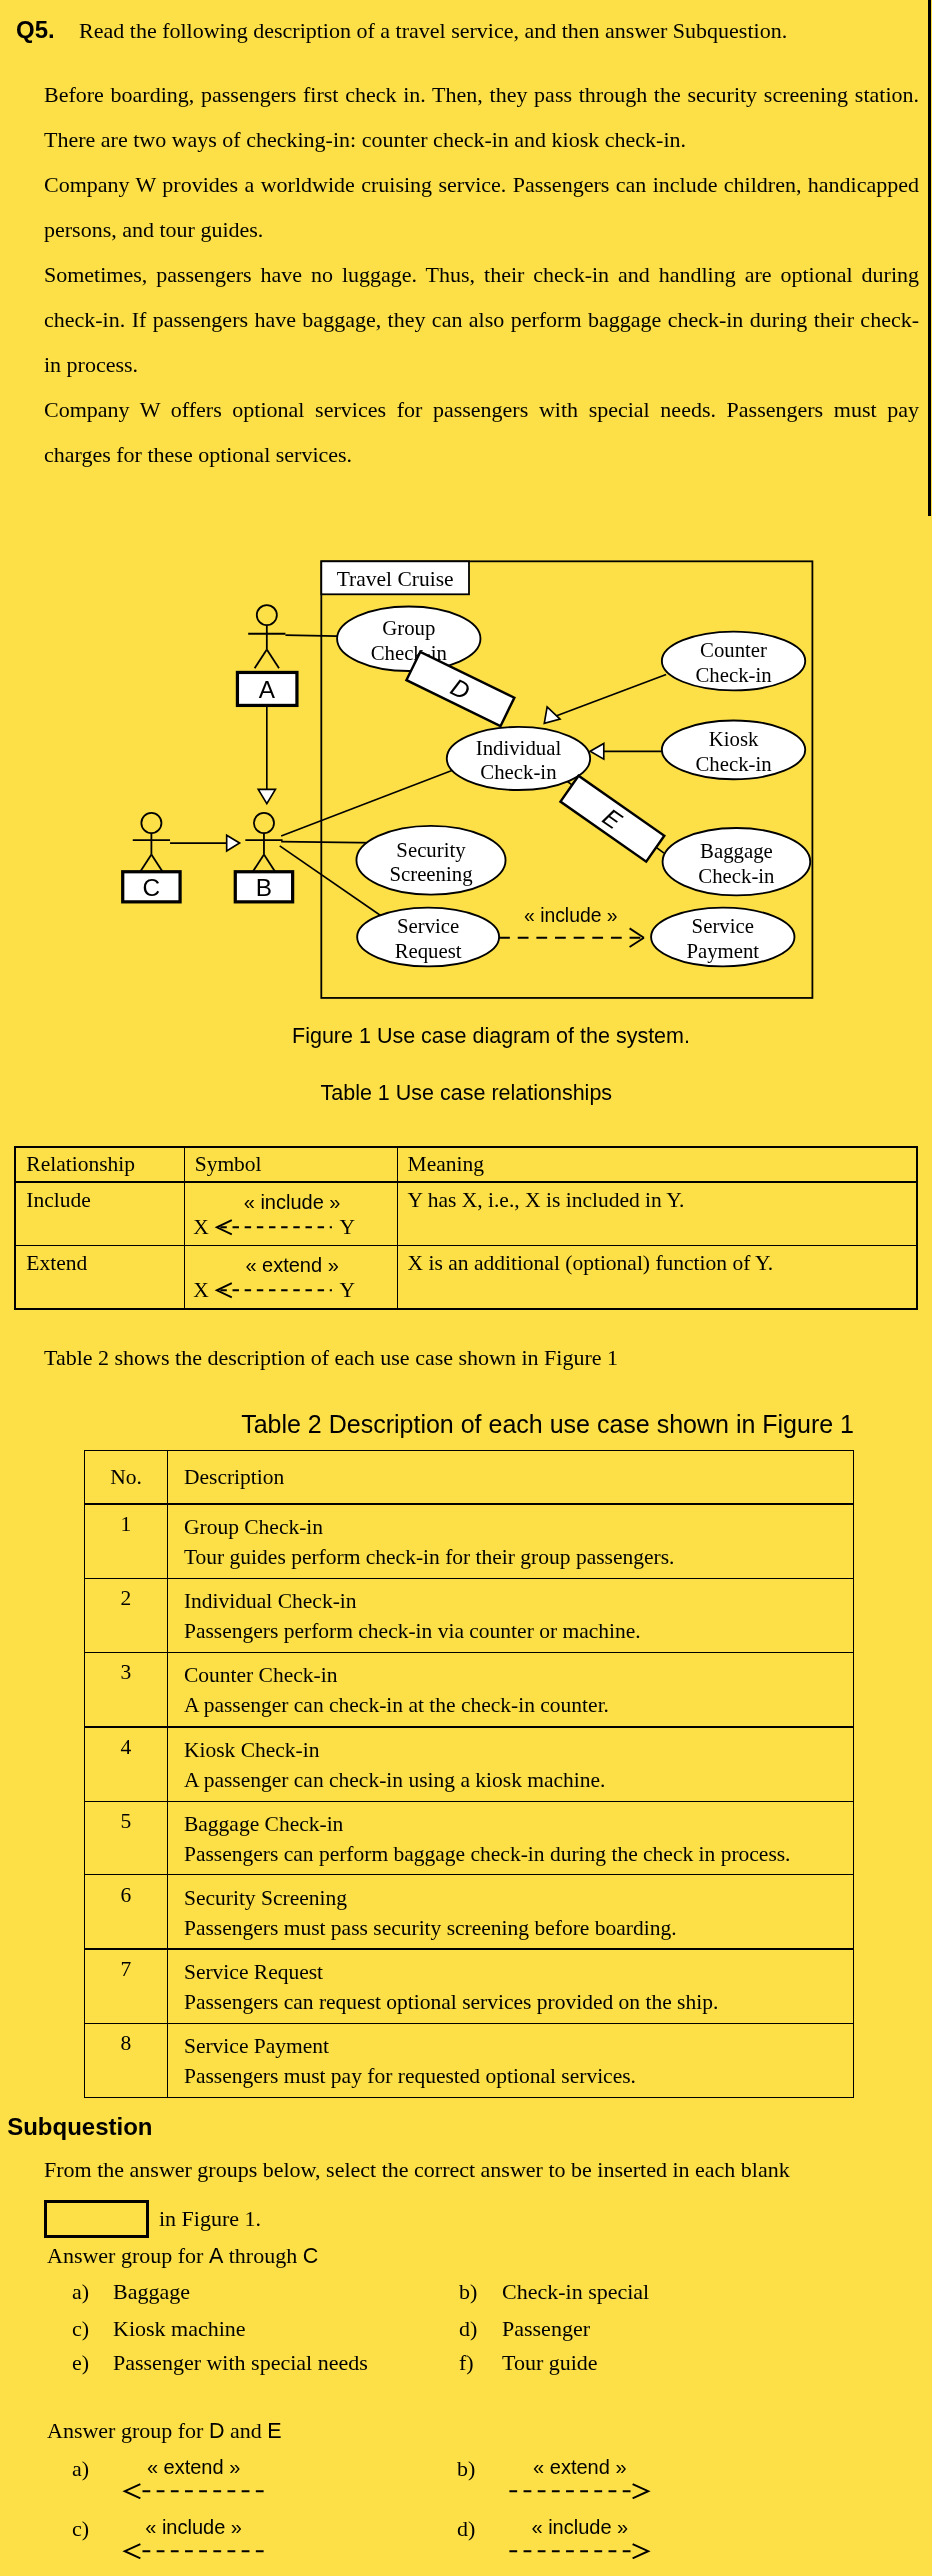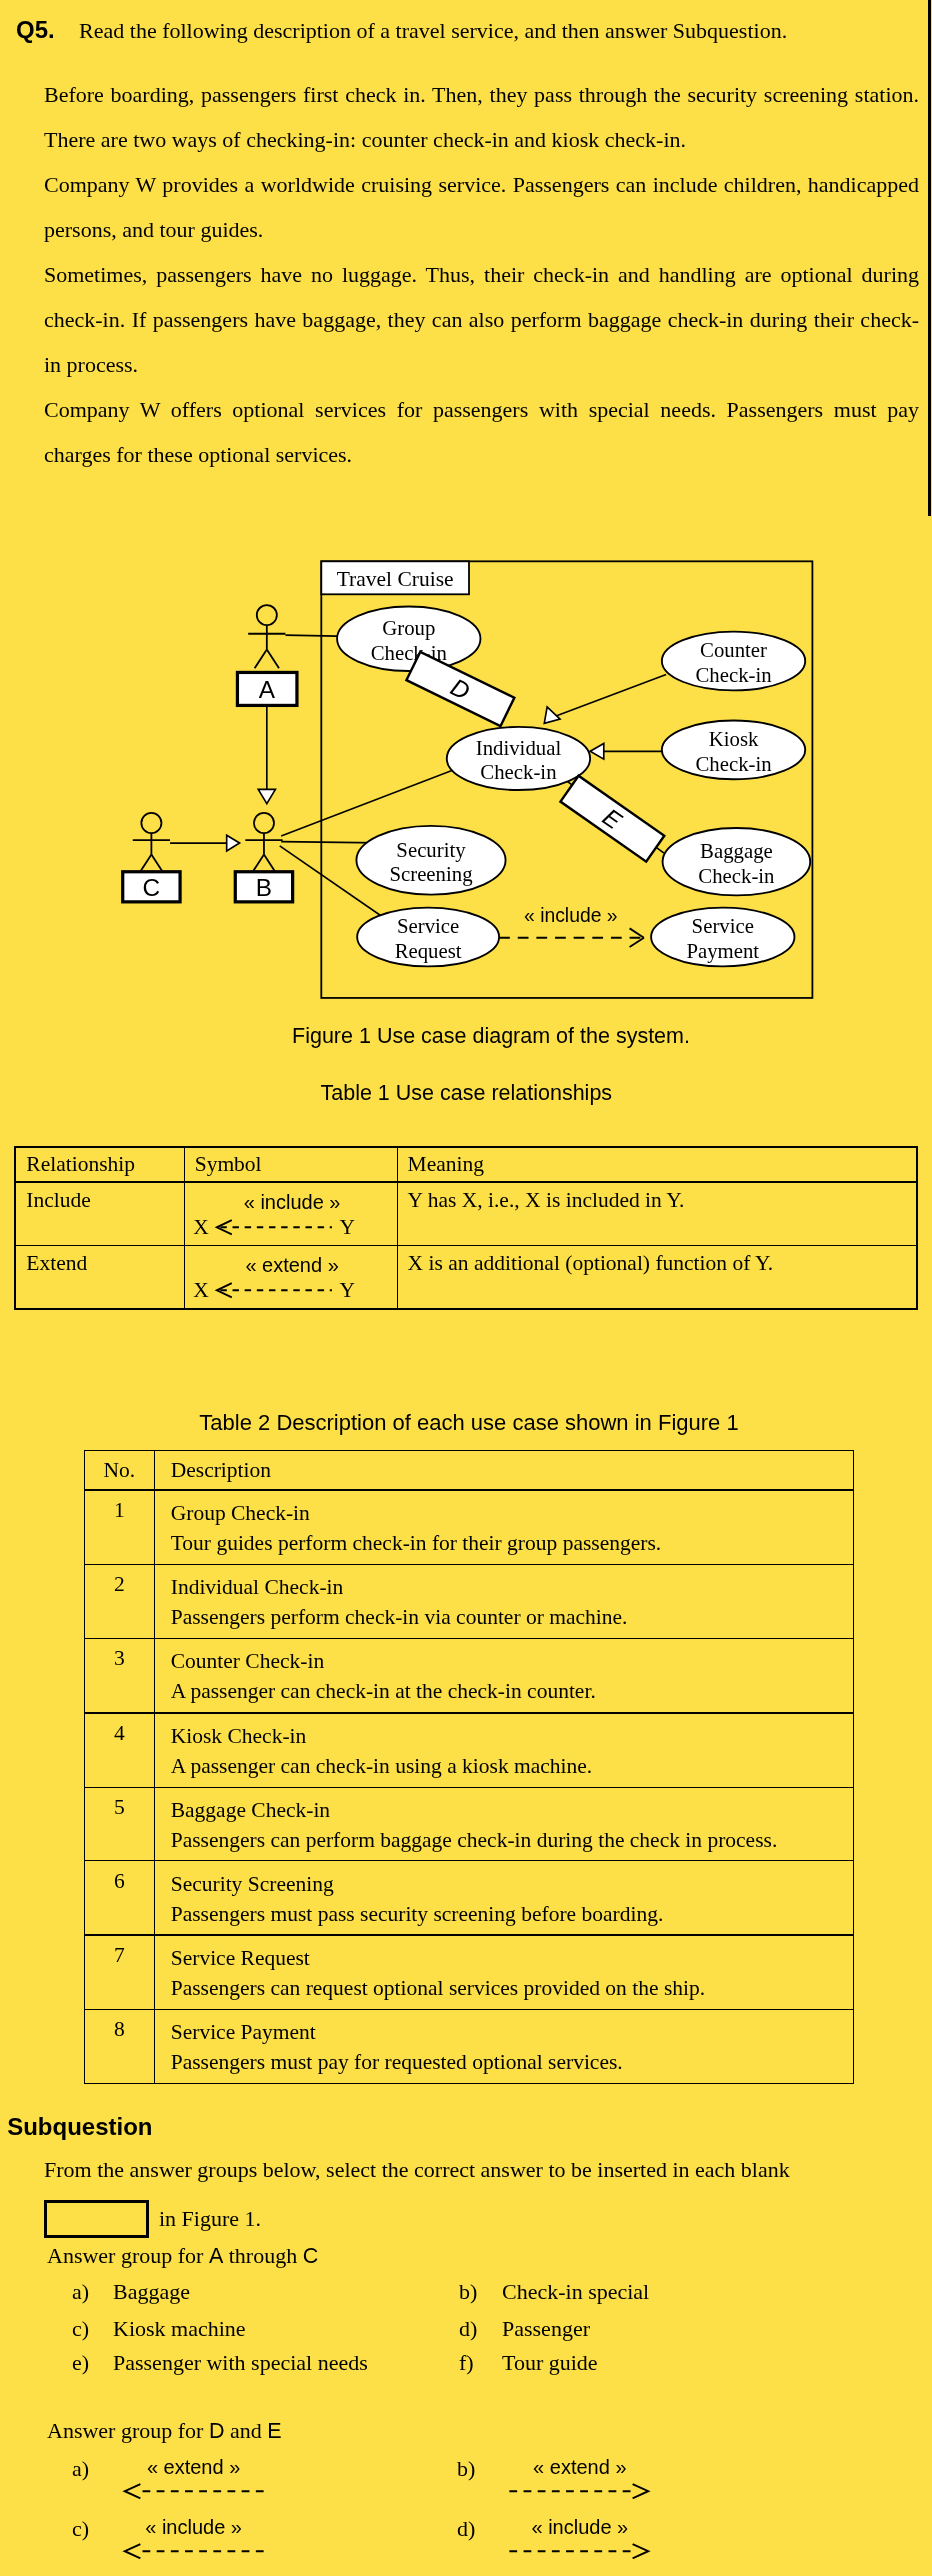--- a/index.html
+++ b/index.html
@@ -29,25 +29,25 @@
   #table1 tbody tr{height:62px;}
   #table1{border:2.2px solid #000;border-bottom:2.9px solid #000;margin-top:27px;}
   .sym-cell{padding:0 !important;}
   .sym-inner{display:flex;flex-direction:column;height:62px;justify-content:flex-end;padding:0 5.7px 5.7px 8.6px;box-sizing:border-box;}
   .sym-stereo{text-align:center;font-family:"Liberation Sans","DejaVu Sans",sans-serif;font-size:20px;line-height:24.4px;}
   .sym-row{display:flex;align-items:center;}
   .sym-row .xy{font-size:21.5px;}
   .sym-row svg{margin:0 4.3px;}
   
   #t2-intro{left:44px;top:1345px;width:875px;font-size:22px;}
-  #t2-title{left:84px;top:1410px;width:770px;text-align:center;
-     font-family:"Liberation Sans","DejaVu Sans",sans-serif;font-size:22px;}
+  #t2-title{left:84px;top:1410px;width:770px;text-align:right;
+     font-family:"Liberation Sans","DejaVu Sans",sans-serif;font-size:25px;}
   #t2-wrap{left:84px;top:1450px;width:770px;}
   #table2{width:770px;font-size:21.5px;border:1.8px solid #000;}
-  #table2 th{border:1.4px solid #000;border-bottom:2.5px solid #000;font-weight:normal;height:34px;text-align:left;padding:2px;}
+  #table2 th{border:1.4px solid #000;border-bottom:2.5px solid #000;font-weight:normal;height:34px;text-align:left;padding:9px;}
   #table2 th.no-h{text-align:center;width:65px;}
   #table2 th.desc-h{padding-left:16px;}
   #table2 td{border:1.1px solid #000;vertical-align:top;}
   #table2 tr.thick td{border-bottom:2.2px solid #000;}
   #table2 td.no-cell{text-align:center;padding-top:7.2px;width:65px;}
   #table2 td.desc-cell{padding:7.2px 7.2px 5.7px 16px;}
   #table2 .uc-name{line-height:30px;}
   #table2 .uc-desc{line-height:30px;}
   
   #subq-heading{left:7.2px;top:2113px;font-family:"Liberation Sans","DejaVu Sans",sans-serif;
@@ -235,20 +235,21 @@
                 <span class="xy">Y</span>
               </div>
             </div>
           </td>
           <td>X is an additional (optional) function of Y.</td>
         </tr>
       </tbody>
     </table>
   </div>
 
+  <div id="t2-intro" class="abs">Table 2 shows the description of each use case shown in Figure 1</div>
 
   <div id="t2-title" class="abs">Table 2  Description of each use case shown in Figure 1</div>
   <div id="t2-wrap" class="abs">
     <table id="table2">
       <colgroup>
           <col style="width:65px">
           <col style="width:704px">
         </colgroup>
       <thead>
         <tr>

